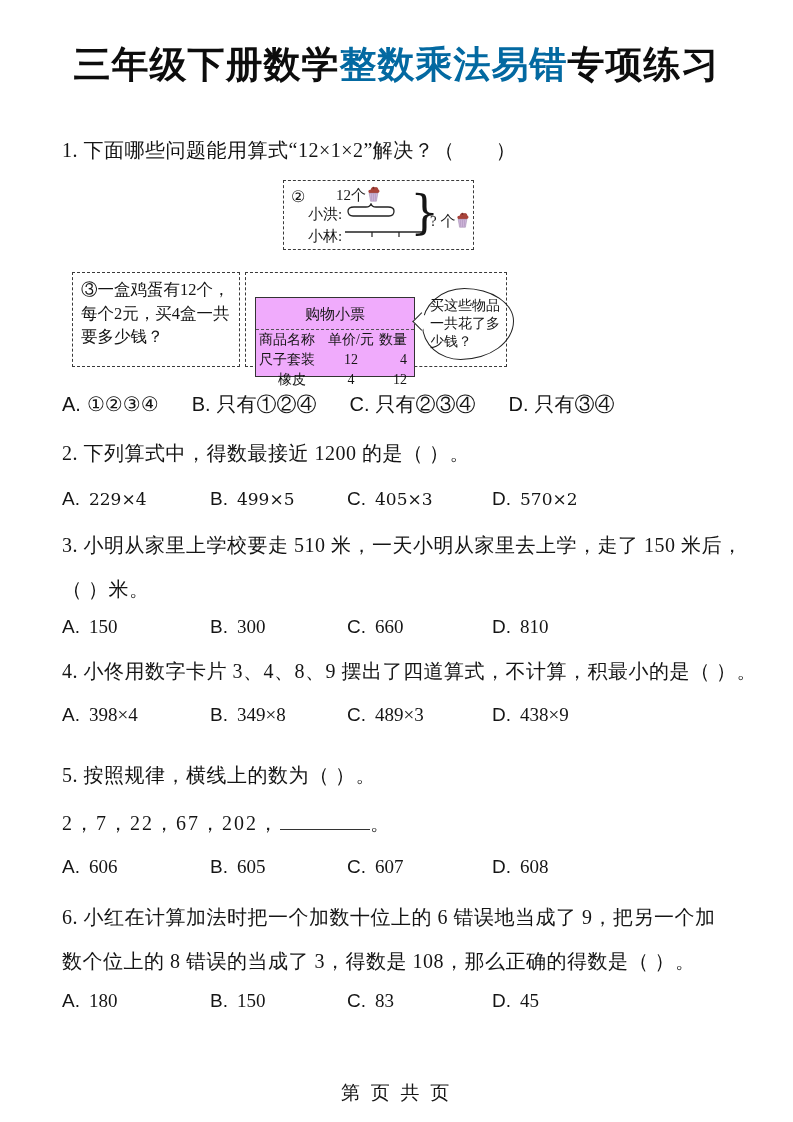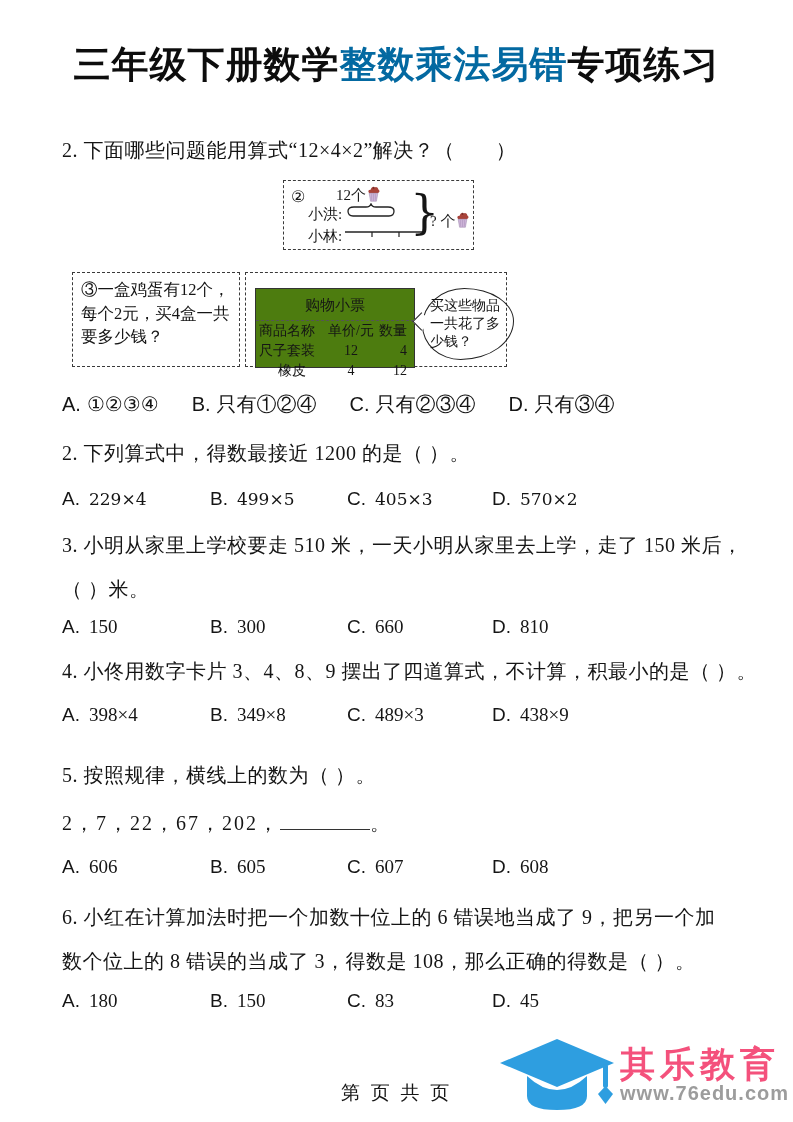--- a/index.html
+++ b/index.html
@@ -37,22 +37,22 @@
   #box2 .countlbl{position:absolute;left:52px;top:0;font-size:15px;}
   #box2 .nm1{position:absolute;left:24px;top:19px;font-size:15px;}
   #box2 .nm2{position:absolute;left:24px;top:41px;font-size:15px;}
   #box2 .barsvg{position:absolute;left:62px;top:22px;}
   #box2 .linesvg{position:absolute;left:60px;top:47px;}
   #box2 .brace{position:absolute;left:126px;top:8px;font-size:46px;line-height:46px;
                font-family:"DejaVu Serif",serif;font-weight:400;}
   #box2 .ask{position:absolute;left:146px;top:26px;font-size:15px;}
   .cupcake{display:inline-block;vertical-align:-2px;}
   
-  .receipt{position:absolute;left:9px;top:15px;width:160px;height:80px;border:1.5px solid #333;
-           font-size:14px;box-sizing:border-box;background:#4d7c0f;}
+  .receipt{position:absolute;left:9px;top:24px;width:160px;height:80px;border:1.5px solid #333;
+           font-size:14px;box-sizing:border-box;background:#f0abfc;}
   .receipt .rtitle{text-align:center;font-size:15px;padding:2px 0 1px;border-bottom:1.5px dashed #555;}
   .rrow{display:flex;padding:1px 3px;line-height:18px;}
   .rrow .c1{width:66px;}
   .rrow .c2{width:52px;text-align:center;}
   .rrow .c3{width:30px;text-align:right;}
   .rrow .indent{text-align:center;}
   
   .bubble{position:absolute;left:176px;top:15px;width:78px;height:66px;border:1.6px solid #222;
           border-radius:46% 54% 58% 42% / 52% 46% 54% 48%;
           font-size:14px;line-height:18px;padding:2px 5px 2px 7px;display:flex;align-items:center;}
@@ -73,21 +73,21 @@
 </style>
 </head>
 <body>
 
 <div class="page">
 
   <div class="title"><span>三年级下册数学</span><span class="hl">整数乘法易错</span><span>专项练习</span></div>
 
   <div class="content">
 
-    <div class="qline">2. 下面哪些问题能用算式“12×4×2”解决？（　　）</div>
+    <div class="qline">1. 下面哪些问题能用算式“12×1×2”解决？（　　）</div>
 
     <div class="boxrow" style="margin-top:16px;height:74px;">
       <div class="dbox" id="box2">
         <span class="marker">②</span>
         <span class="countlbl"><span>12个</span><svg class="cupcake" width="15" height="16" viewBox="0 0 20 22">
               <path d="M4,10 Q1,5 6,5 Q7,1 11,2 Q16,0 17,5 Q20,7 16,10 Z" fill="#a8433a"></path>
               <circle cx="10" cy="2.5" r="1.6" fill="#7e2c26"></circle>
               <path d="M4,10 L16,10 L14,21 L6,21 Z" fill="#cdb4d8" stroke="#9d86ab" stroke-width="0.7"></path>
               <path d="M7.5,10.5 L7,20 M10,10.5 L10,20.5 M12.5,10.5 L13,20" stroke="#a98fb8" stroke-width="0.7" fill="none"></path>
             </svg></span>
@@ -188,26 +188,14 @@
       <span class="opt"><span class="lab">A.</span><span>180</span></span>
       <span class="opt"><span class="lab">B.</span><span>150</span></span>
       <span class="opt"><span class="lab">C.</span><span>83</span></span>
       <span class="opt"><span class="lab">D.</span><span>45</span></span>
     </div>
 
   </div>
 
   <div class="pagefoot">第 页 共 页</div>
 
-  <div class="brandbox">
-    <svg width="122" height="82" viewBox="0 0 122 82">
-      <polygon points="61,5 118,29 61,53 4,29" fill="#2e9ee0"></polygon>
-      <path d="M31,42 L31,62 Q31,76 61,76 Q91,76 91,62 L91,42 Q76,56 61,56 Q46,56 31,42 Z" fill="#2e9ee0"></path>
-      <rect x="107" y="30" width="5" height="24" rx="2.5" fill="#2e9ee0"></rect>
-      <polygon points="109.5,52 117,60 109.5,70 102,60" fill="#2e9ee0"></polygon>
-    </svg>
-    <div class="brandtxt">
-      <span class="brandname">其乐教育</span>
-      <span class="brandurl">www.76edu.com</span>
-    </div>
-  </div>
 
 </div>
 
 </body></html>

